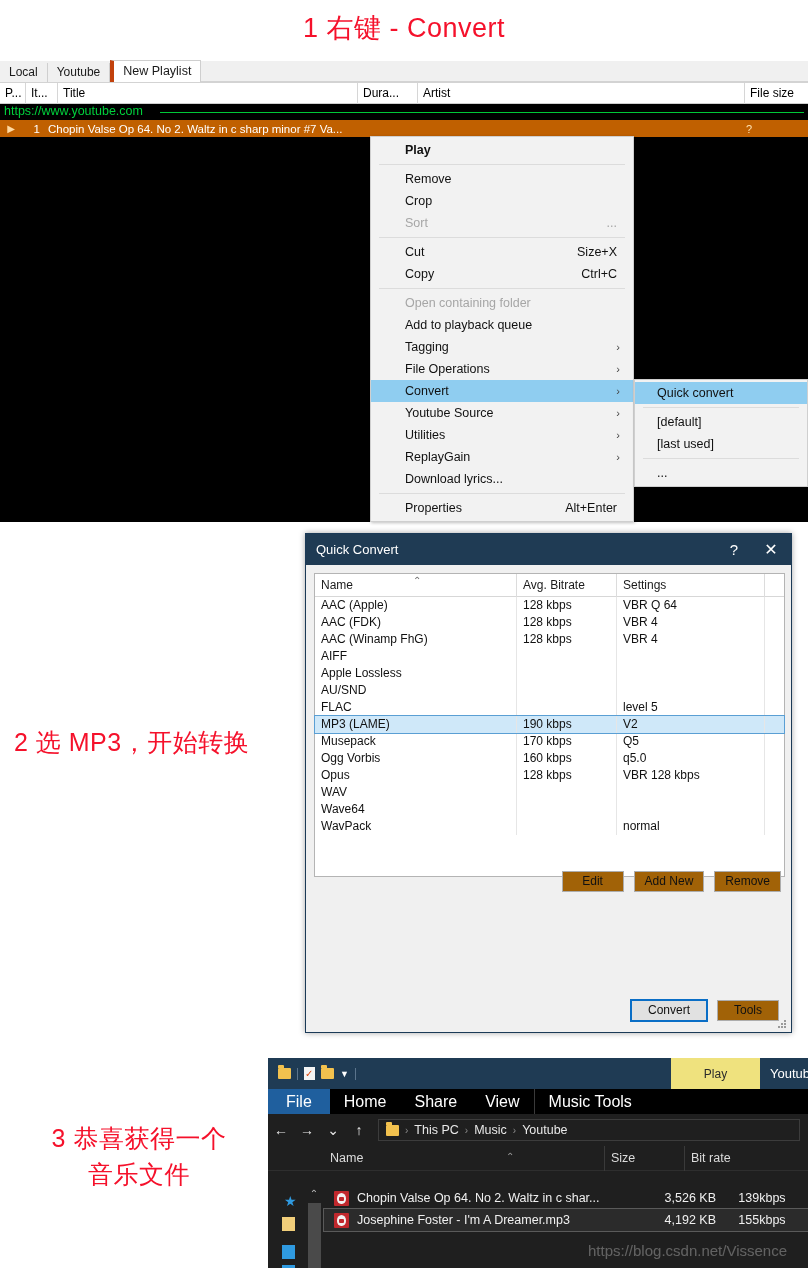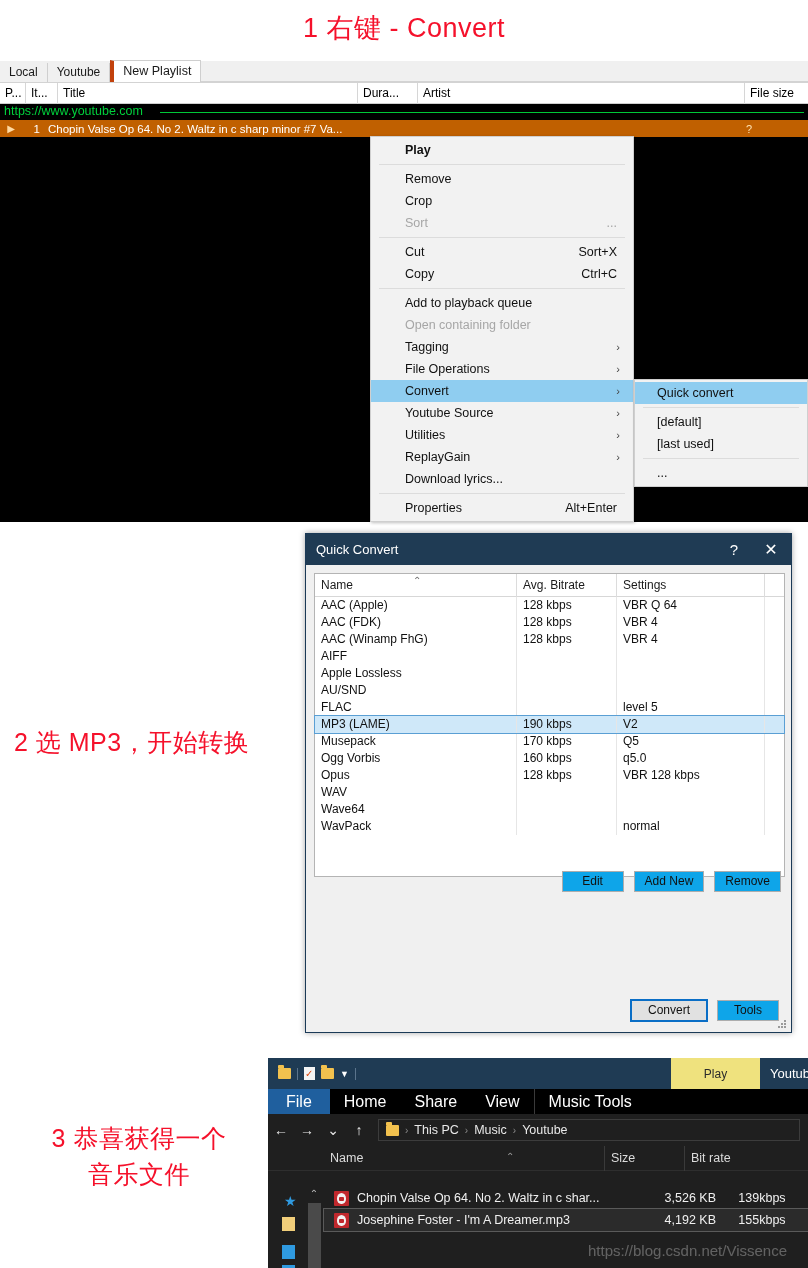--- a/index.html
+++ b/index.html
@@ -129,21 +129,21 @@
   .qc-row.sel { background: #cfe8f9; outline: 1px solid #5a9fd4; }
   .qc-row .c { padding-left: 6px; line-height: 17px; border-right: 1px solid #e6e6e6; height: 17px; overflow:hidden; white-space:nowrap;}
   .cw-name { width: 202px; }
   .cw-br   { width: 100px; }
   .cw-set  { width: 148px; }
   .cw-pad  { flex: 1; border-right: none !important; }
 
   #qc-btnrow { position:absolute; left:0; top: 337px; width: 487px; display:flex; justify-content:flex-end; gap:10px; padding-right: 12px;}
   .btn {
     min-width: 62px; height: 21px; line-height: 19px; text-align:center;
-    background: #0ea5e9; border: 1px solid #adadad; font-size: 12px; color:#111;
+    background: #a16207; border: 1px solid #adadad; font-size: 12px; color:#111;
     padding: 0 10px;
   }
   #btn-convert { background:#e1e1e1; border: 2px solid #0a6ec6; min-width: 78px; height: 23px; line-height:19px;}
   #qc-bottom { position:absolute; left:0; bottom: 10px; width: 487px; display:flex; justify-content:flex-end; gap:9px; padding-right: 14px; align-items:center;}
   #qc-grip { position:absolute; right:4px; bottom:3px; width:10px; height:10px; }
   #qc-grip i { position:absolute; width:2px; height:2px; background:#9a9a9a; }
 
   
   #ex-window {
     position: absolute; left: 268px; top: 1058px; width: 540px; height: 210px;
@@ -242,25 +242,25 @@
   <div id="fb-body"></div>
 </div>
 
 <div id="ctx-menu">
   <div class="mi bold"><span>Play</span></div>
   <div class="msep"></div>
   <div class="mi"><span>Remove</span></div>
   <div class="mi"><span>Crop</span></div>
   <div class="mi disabled"><span>Sort</span><span class="accel">...</span></div>
   <div class="msep"></div>
-  <div class="mi"><span>Cut</span><span class="accel">Sort+X</span></div>
+  <div class="mi"><span>Cut</span><span class="accel">Size+X</span></div>
   <div class="mi"><span>Copy</span><span class="accel">Ctrl+C</span></div>
   <div class="msep"></div>
+  <div class="mi disabled"><span>Open containing folder</span></div>
   <div class="mi"><span>Add to playback queue</span></div>
-  <div class="mi disabled"><span>Open containing folder</span></div>
   <div class="mi"><span>Tagging</span><span class="arrow">›</span></div>
   <div class="mi"><span>File Operations</span><span class="arrow">›</span></div>
   <div class="mi sel"><span>Convert</span><span class="arrow">›</span></div>
   <div class="mi"><span>Youtube Source</span><span class="arrow">›</span></div>
   <div class="mi"><span>Utilities</span><span class="arrow">›</span></div>
   <div class="mi"><span>ReplayGain</span><span class="arrow">›</span></div>
   <div class="mi"><span>Download lyrics...</span></div>
   <div class="msep"></div>
   <div class="mi"><span>Properties</span><span class="accel">Alt+Enter</span></div>
 </div>

